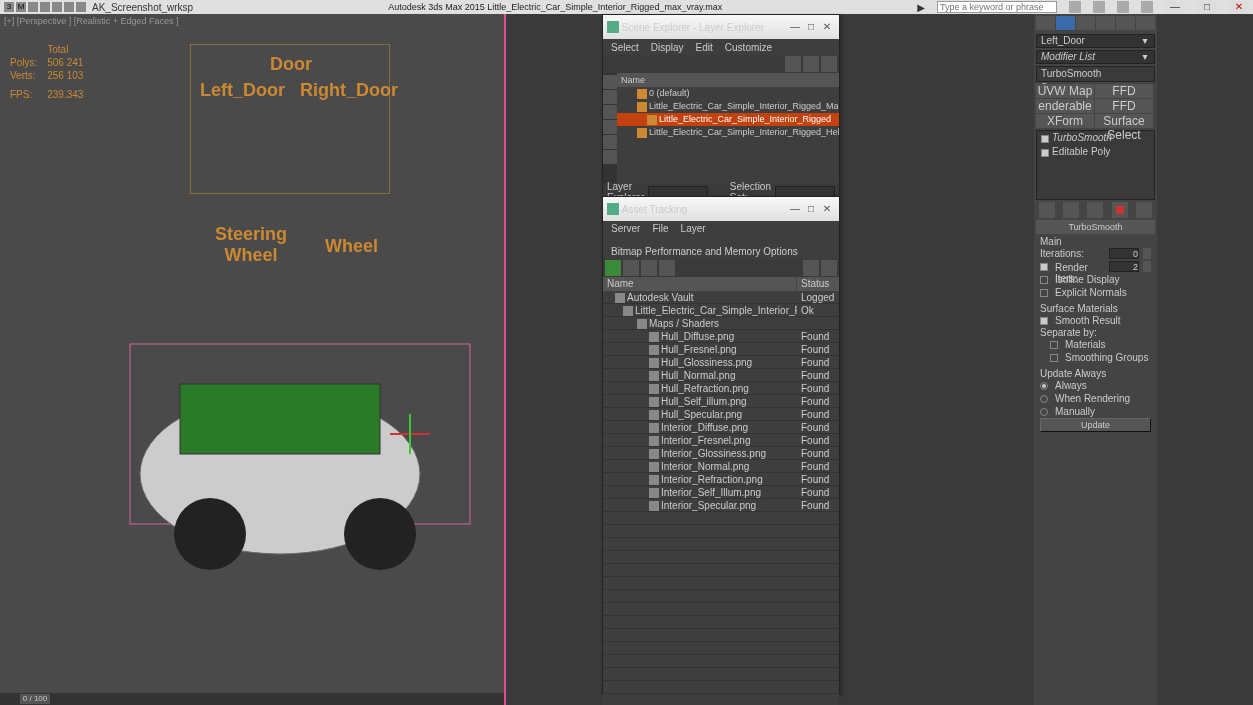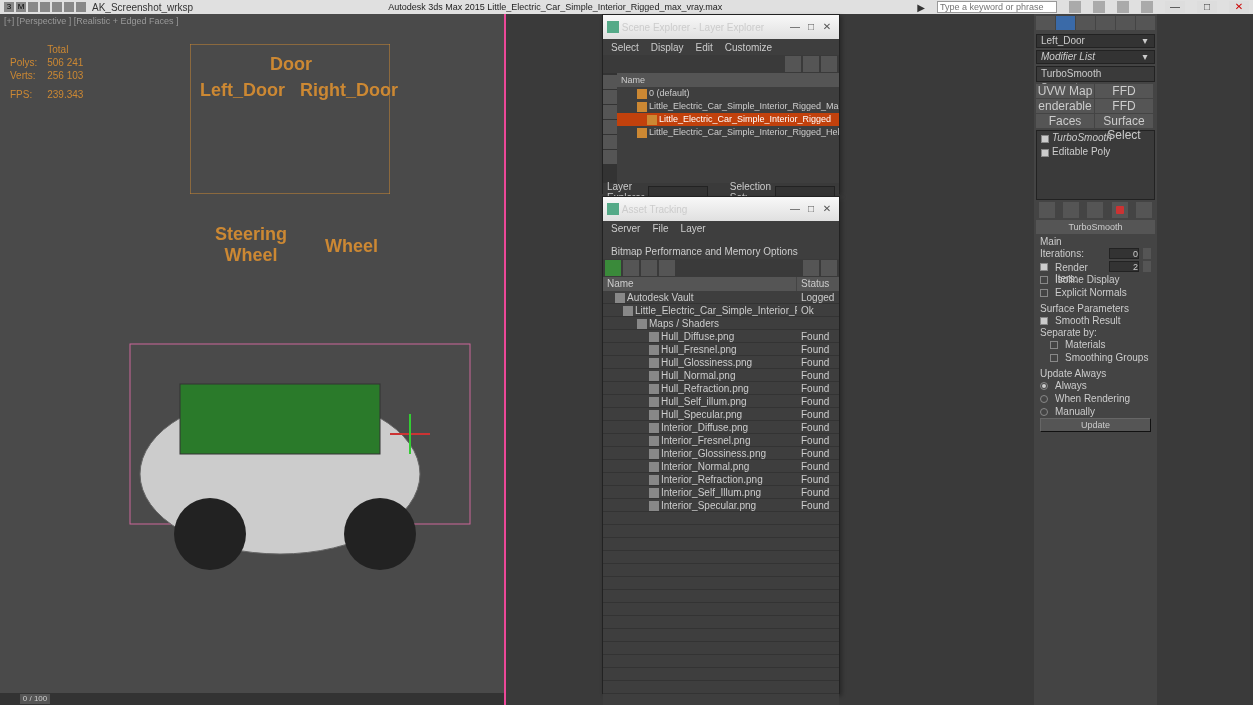--- a/index.html
+++ b/index.html
@@ -189,21 +189,21 @@
         <span class="dd">▾</span>
       </div>
     <div class="cmd-stack">
       <div class="row"><span>TurboSmooth</span> &nbsp; <span>Symmetry</span></div>
     </div>
     <div class="cmd-btns" id="cmd-btns">
         <div class="b">UVW Map</div>
         <div class="b">FFD 2x2x2</div>
         <div class="b">enderable Spli</div>
         <div class="b">FFD Select</div>
-        <div class="b">Faces</div>
+        <div class="b">XForm</div>
         <div class="b">Surface Select</div>
       </div>
     <div class="cmd-stack" style="height:70px;">
       <div class="row"><span class="chk on"></span><span style="font-style:italic;">TurboSmooth</span></div>
       <div class="row"><span class="chk on"></span><span>Editable Poly</span></div>
     </div>
     <div class="cmd-icons">
       <div class="ib"></div>
       <div class="ib"></div>
       <div class="ib"></div>
@@ -225,21 +225,21 @@
           <div class="spin"></div>
         </div>
       <div class="line">
           <span class="chk"></span>
           <span>Isoline Display</span>
         </div>
       <div class="line">
           <span class="chk"></span>
           <span>Explicit Normals</span>
         </div>
-      <div style="margin-top:4px;">Surface Parameters</div>
+      <div style="margin-top:4px;">Surface Materials</div>
       <div class="line">
           <span class="chk on"></span>
           <span>Smooth Result</span>
         </div>
       <div>Separate by:</div>
       <div class="line" style="padding-left:10px;">
           <span class="chk"></span>
           <span>Materials</span>
         </div>
       <div class="line" style="padding-left:10px;">

